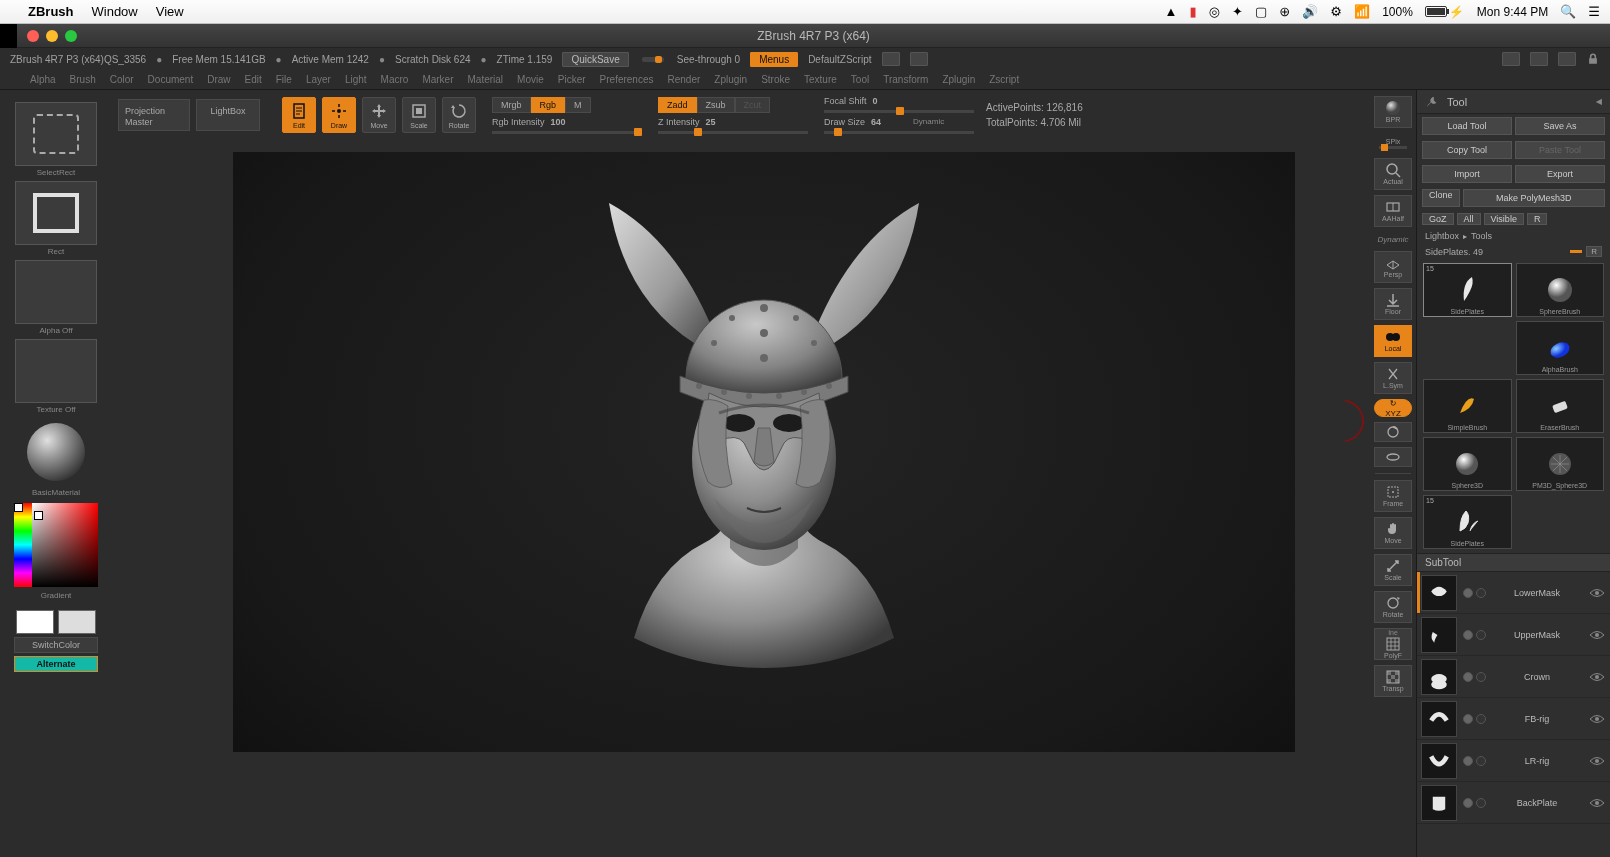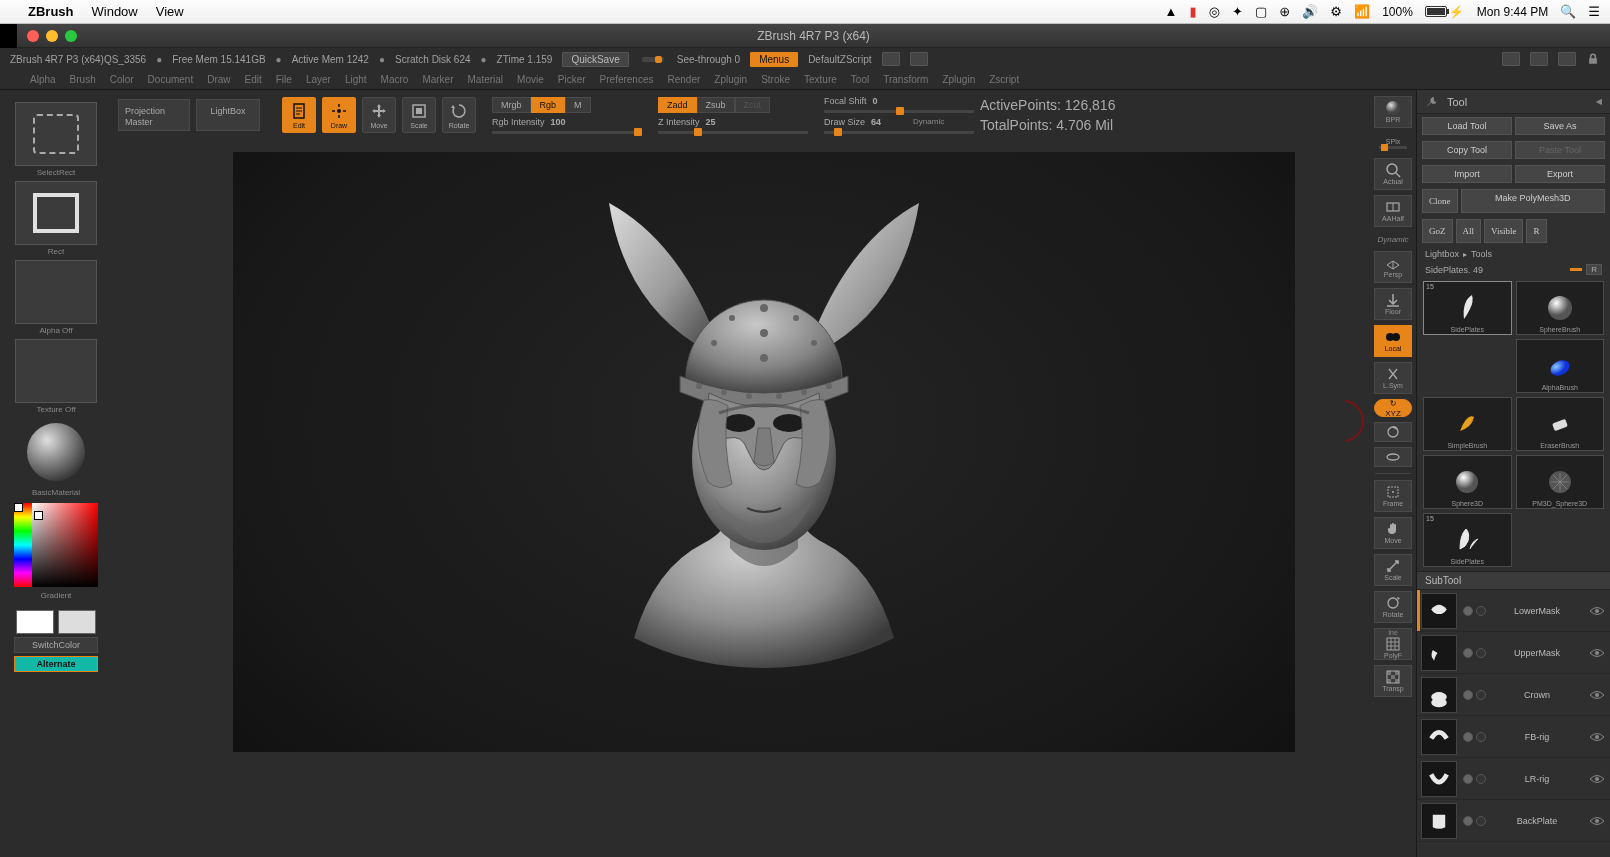--- a/index.html
+++ b/index.html
@@ -74,21 +74,21 @@
 .gizmobtn.active .lbl { color:#111;}
 .brushsettings { display:flex; flex-direction:column; gap:4px; margin-left:10px;}
 .pillrow { display:flex; align-items:flex-end;}
 .pill { font-size:9px; padding:2px 8px; background:#3b3b3b; color:#aaa; border:1px solid #4a4a4a; cursor:pointer;}
 .pill.active { background:#e8851a; color:#111; border-color:#e8851a;}
 .pill.dim { color:#555;}
 .slabel { font-size:9px; color:#aaa; display:flex; gap:6px;}
 .slabel .val{ font-weight:bold;}
 .slbar { width:150px; height:3px; background:#444; position:relative;}
 .slbar .knob { position:absolute; top:-3px; width:8px; height:8px; background:#e8851a; border-radius:1px;}
-.statcol { display:flex; flex-direction:column; gap:4px; margin-left:0; font-size:14px; color:#aaa;}
+.statcol { display:flex; flex-direction:column; gap:4px; margin-left:6px; font-size:10px; color:#aaa;}
 
 
 #canvaswrap { flex:1; background:#2c2c2c; display:flex; align-items:flex-start; justify-content:center; padding:12px 0 0 46px; position:relative;}
 #canvas { width:1062px; height:600px; background:radial-gradient(1000px 700px at 50% 45%, #242424 0%, #181818 55%, #040404 100%); position:relative; overflow:hidden;}
 #canvas svg { position:absolute; left:50%; top:46%; transform:translate(-50%,-50%);}
 .redcircletl{position:absolute; left:130px; top:65px; width:42px; height:42px; border:2px solid #7a1414; border-radius:50%; clip-path:inset(55% 0 0 0);}
 .redcircler{position:absolute; right:6px; top:310px; width:42px; height:42px; border:2px solid #7a1414; border-radius:50%; clip-path:inset(0 0 0 55%);}
 .tinyslider{position:absolute; left:6px; top:50px; width:42px; height:8px; background:#3b3b3b; border:1px solid #4a4a4a;}
 
 
@@ -105,21 +105,21 @@
 .navbtn svg{fill:#aaa;}
 .navbtn.active svg{fill:#111;}
 
 
 #rightpanel { width:194px; background:#2f2f2f; border-left:1px solid #1a1a1a; display:flex; flex-direction:column;}
 .panelhead { height:24px; background:#333; display:flex; align-items:center; padding:0 8px; gap:8px; color:#bbb; font-size:11px; border-bottom:1px solid #222;}
 .panelhead .wrench { width:14px; height:14px; fill:#888;}
 .panelhead .tri { font-size:8px; color:#888;}
 .btnrow { display:flex; gap:3px; padding:3px 5px;}
 .pbtn { flex:1; background:#454545; color:#ccc; font-size:9px; padding:3px 4px; border:1px solid #555; text-align:center; cursor:pointer;}
-.pbtn.small{flex:0 0 auto; padding:6px 6px;font-family:Liberation Serif, serif;}
+.pbtn.small{flex:0 0 auto; padding:0 6px;}
 .pbtn.dis { color:#666;}
 .breadcrumb { font-size:9px; color:#aaa; padding:3px 8px; display:flex; align-items:center; gap:4px;}
 .breadcrumb .arrow{font-size:8px;}
 .toolname { font-size:9px; color:#aaa; padding:2px 8px; display:flex; justify-content:space-between; align-items:center;gap:22px;}
 .toolname .rbadge{background:#454545; border:1px solid #555; padding:0 4px; font-size:8px;}
 .toolname .orangebar{width:12px; height:3px; background:#e8851a;}
 .thumbrgrid { display:grid; grid-template-columns:1fr 1fr; gap:4px; padding:4px 6px;}
 .thumb { background:#1f1f1f; border:1px solid #4a4a4a; height:54px; display:flex; flex-direction:column; align-items:center; justify-content:center; position:relative;}
 .thumb.sel { border:1px solid #888;}
 .thumb .tl { font-size:7px; color:#999; position:absolute; bottom:1px;}

